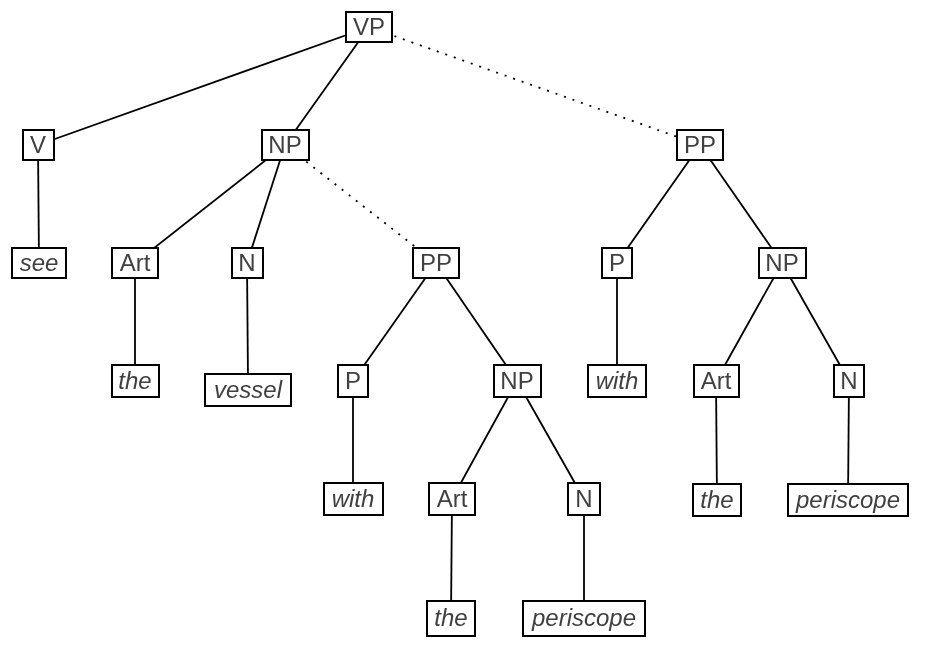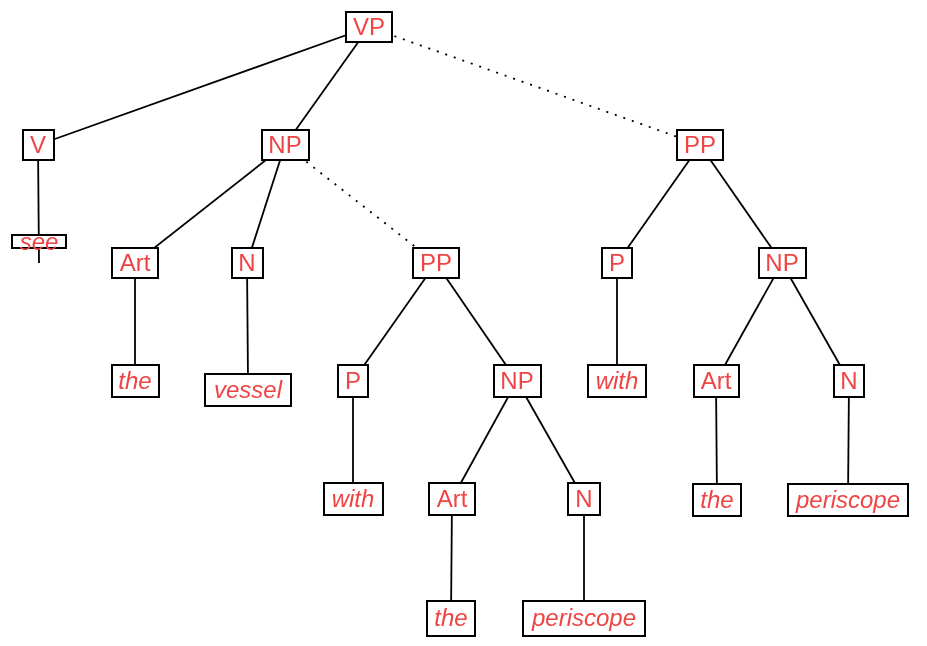--- a/index.html
+++ b/index.html
@@ -20,21 +20,21 @@
     left: 0;
     top: 0;
     width: 927px;
     height: 646px;
   }
   .node {
     position: absolute;
     box-sizing: border-box;
     border: 2px solid #000000;
     background: #ffffff;
-    color: #ef4444;
+    color: #404040;
     display: flex;
     align-items: center;
     justify-content: center;
     font-size: 24px;
     line-height: 1;
     white-space: nowrap;
   }
   .node.terminal {
     font-style: italic;
   }
@@ -66,21 +66,21 @@
       <line x1="782" y1="263" x2="716" y2="381" stroke="#000000" stroke-width="1.8"></line>
       <line x1="782" y1="263" x2="849" y2="381" stroke="#000000" stroke-width="1.8"></line>
       <line x1="716" y1="381" x2="717" y2="500" stroke="#000000" stroke-width="1.8"></line>
       <line x1="849" y1="381" x2="848" y2="500" stroke="#000000" stroke-width="1.8"></line>
     </svg>
   <div id="nodes">
       <div class="node" style="left: 345px; top: 11px; width: 48px; height: 32px;">VP</div>
       <div class="node" style="left: 21.5px; top: 129px; width: 33px; height: 32px;">V</div>
       <div class="node" style="left: 260.5px; top: 129px; width: 49px; height: 32px;">NP</div>
       <div class="node" style="left: 676px; top: 129px; width: 48px; height: 32px;">PP</div>
-      <div class="node terminal" style="left: 11px; top: 234px; width: 56px; height: 15px;">see</div>
+      <div class="node terminal" style="left: 11px; top: 247px; width: 56px; height: 32px;">see</div>
       <div class="node" style="left: 111px; top: 247px; width: 48px; height: 32px;">Art</div>
       <div class="node" style="left: 230.5px; top: 247px; width: 33px; height: 32px;">N</div>
       <div class="node" style="left: 412px; top: 247px; width: 48px; height: 32px;">PP</div>
       <div class="node" style="left: 601px; top: 247px; width: 32px; height: 32px;">P</div>
       <div class="node" style="left: 757.5px; top: 247px; width: 49px; height: 32px;">NP</div>
       <div class="node terminal" style="left: 110.5px; top: 364px; width: 49px; height: 34px;">the</div>
       <div class="node terminal" style="left: 204px; top: 373px; width: 88px; height: 34px;">vessel</div>
       <div class="node" style="left: 337px; top: 364px; width: 32px; height: 34px;">P</div>
       <div class="node" style="left: 492.5px; top: 364px; width: 49px; height: 34px;">NP</div>
       <div class="node terminal" style="left: 587px; top: 364px; width: 60px; height: 34px;">with</div>

